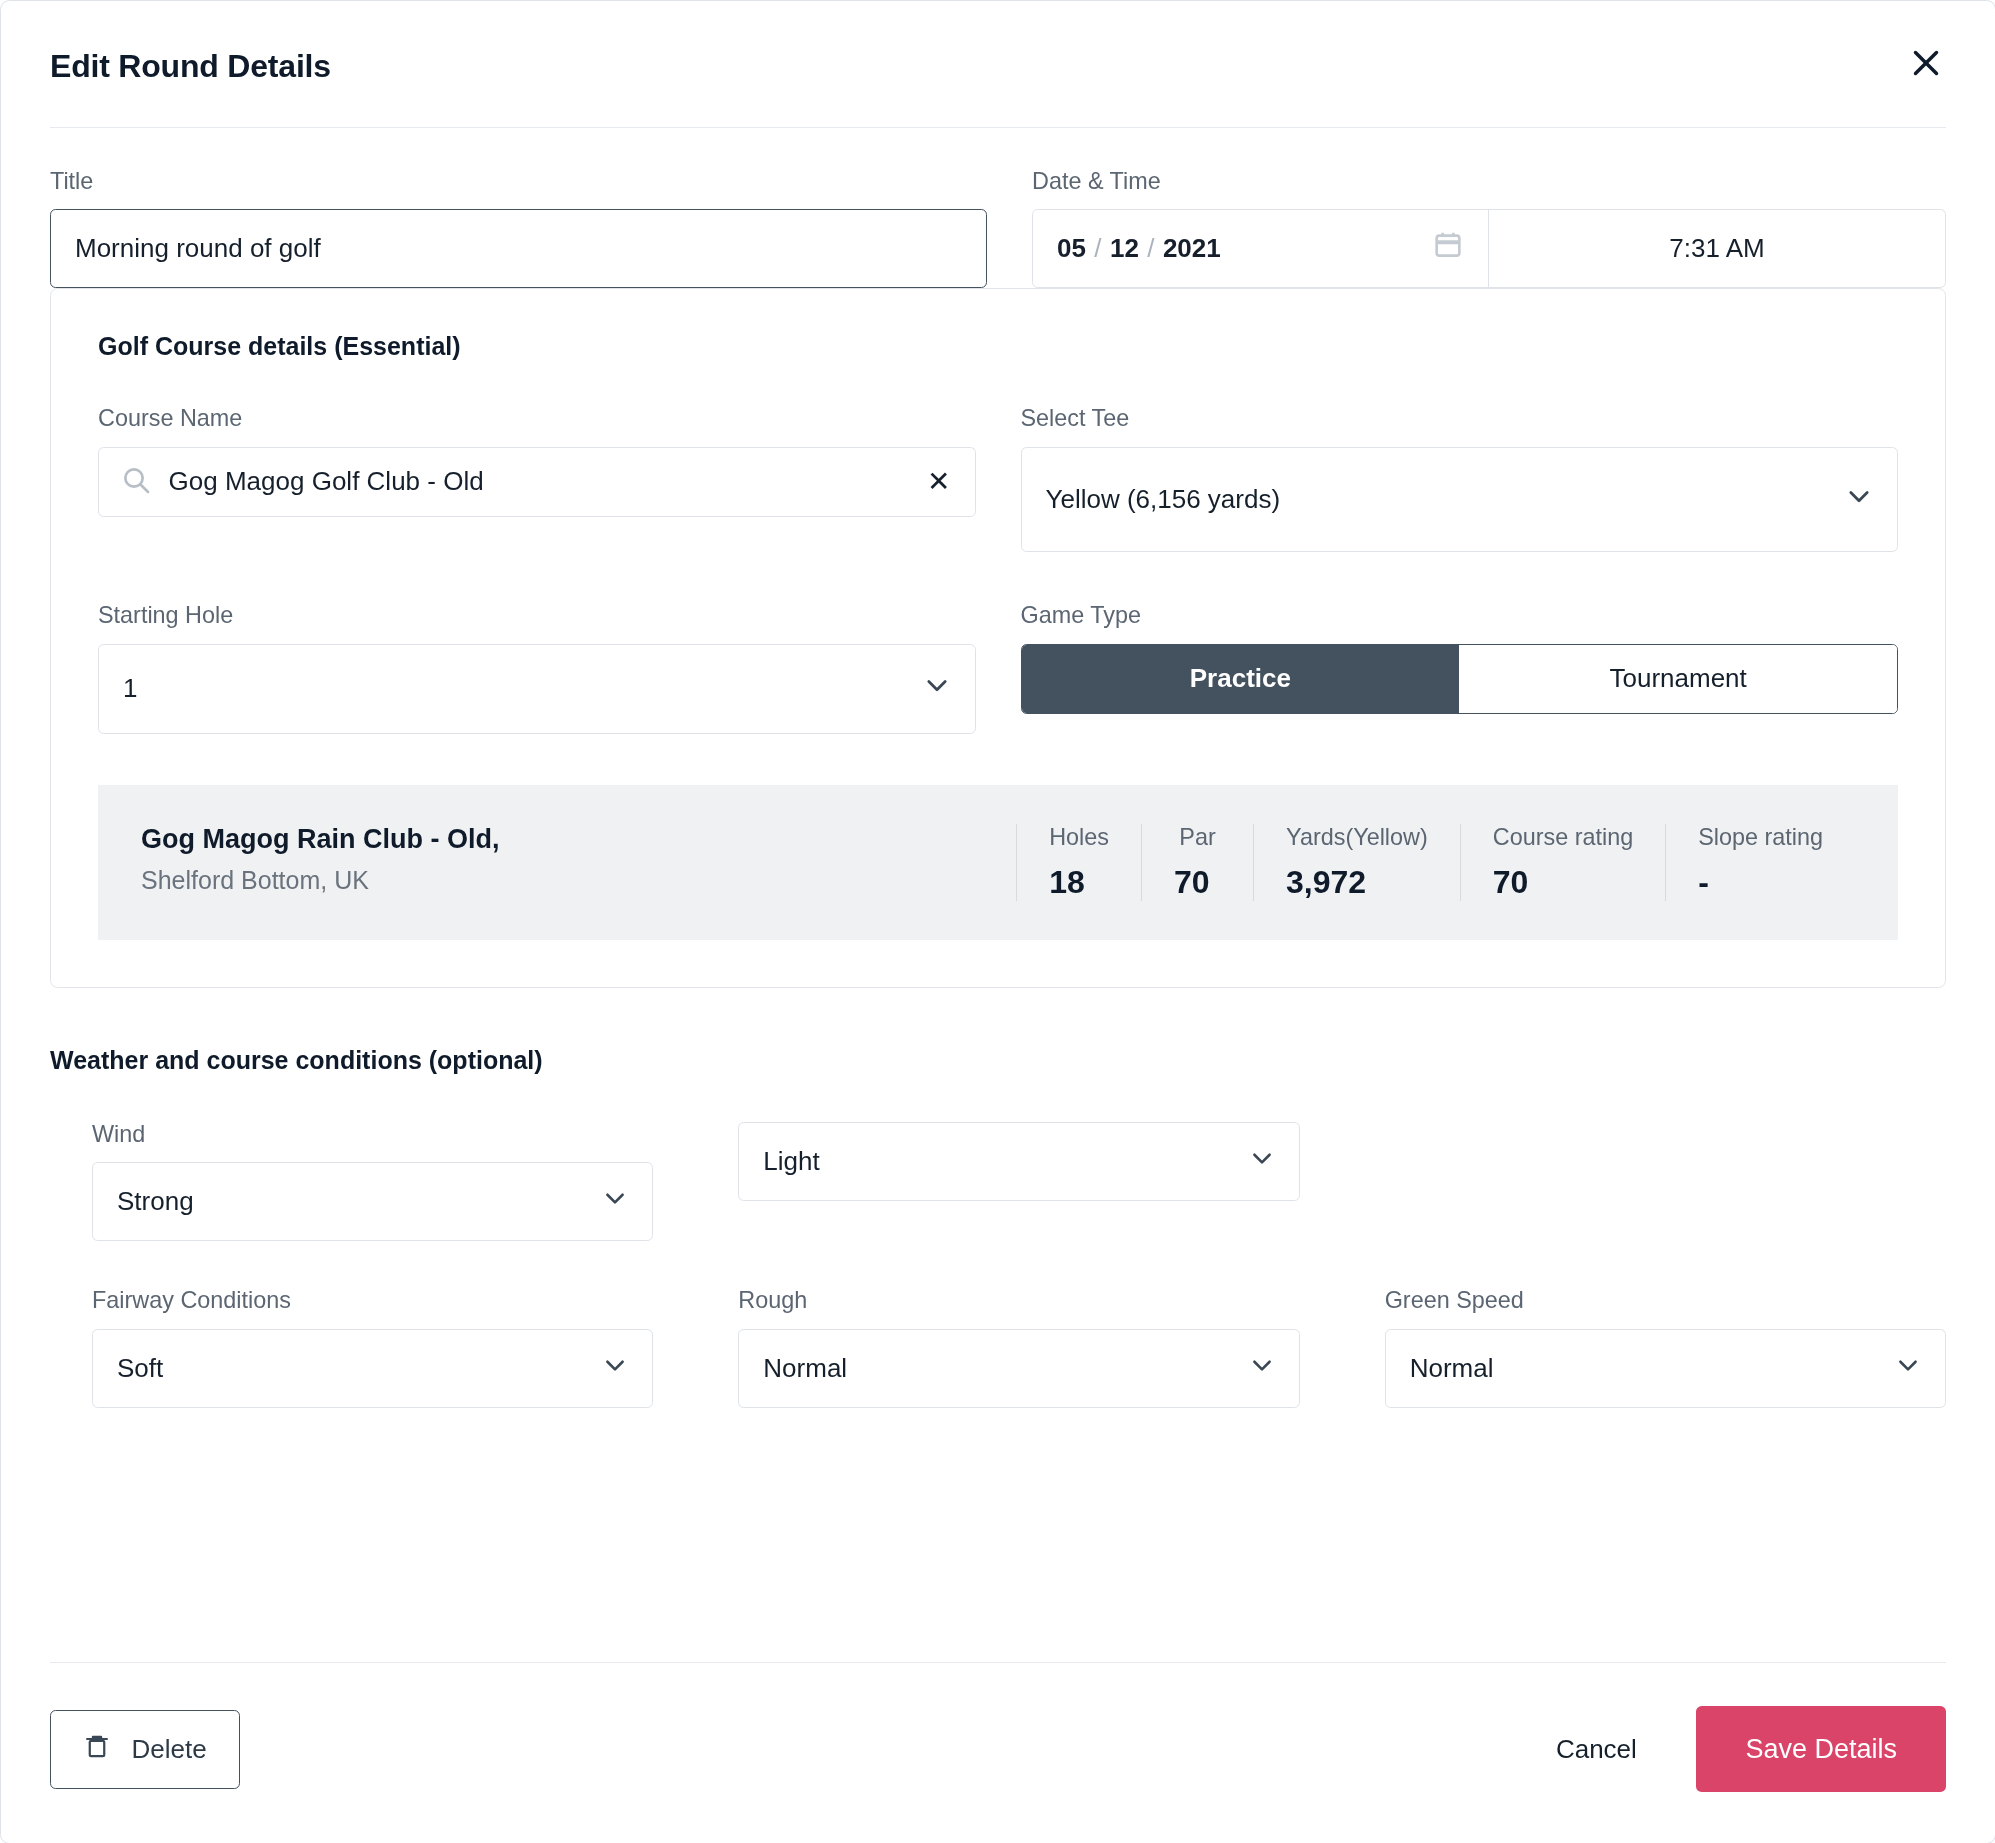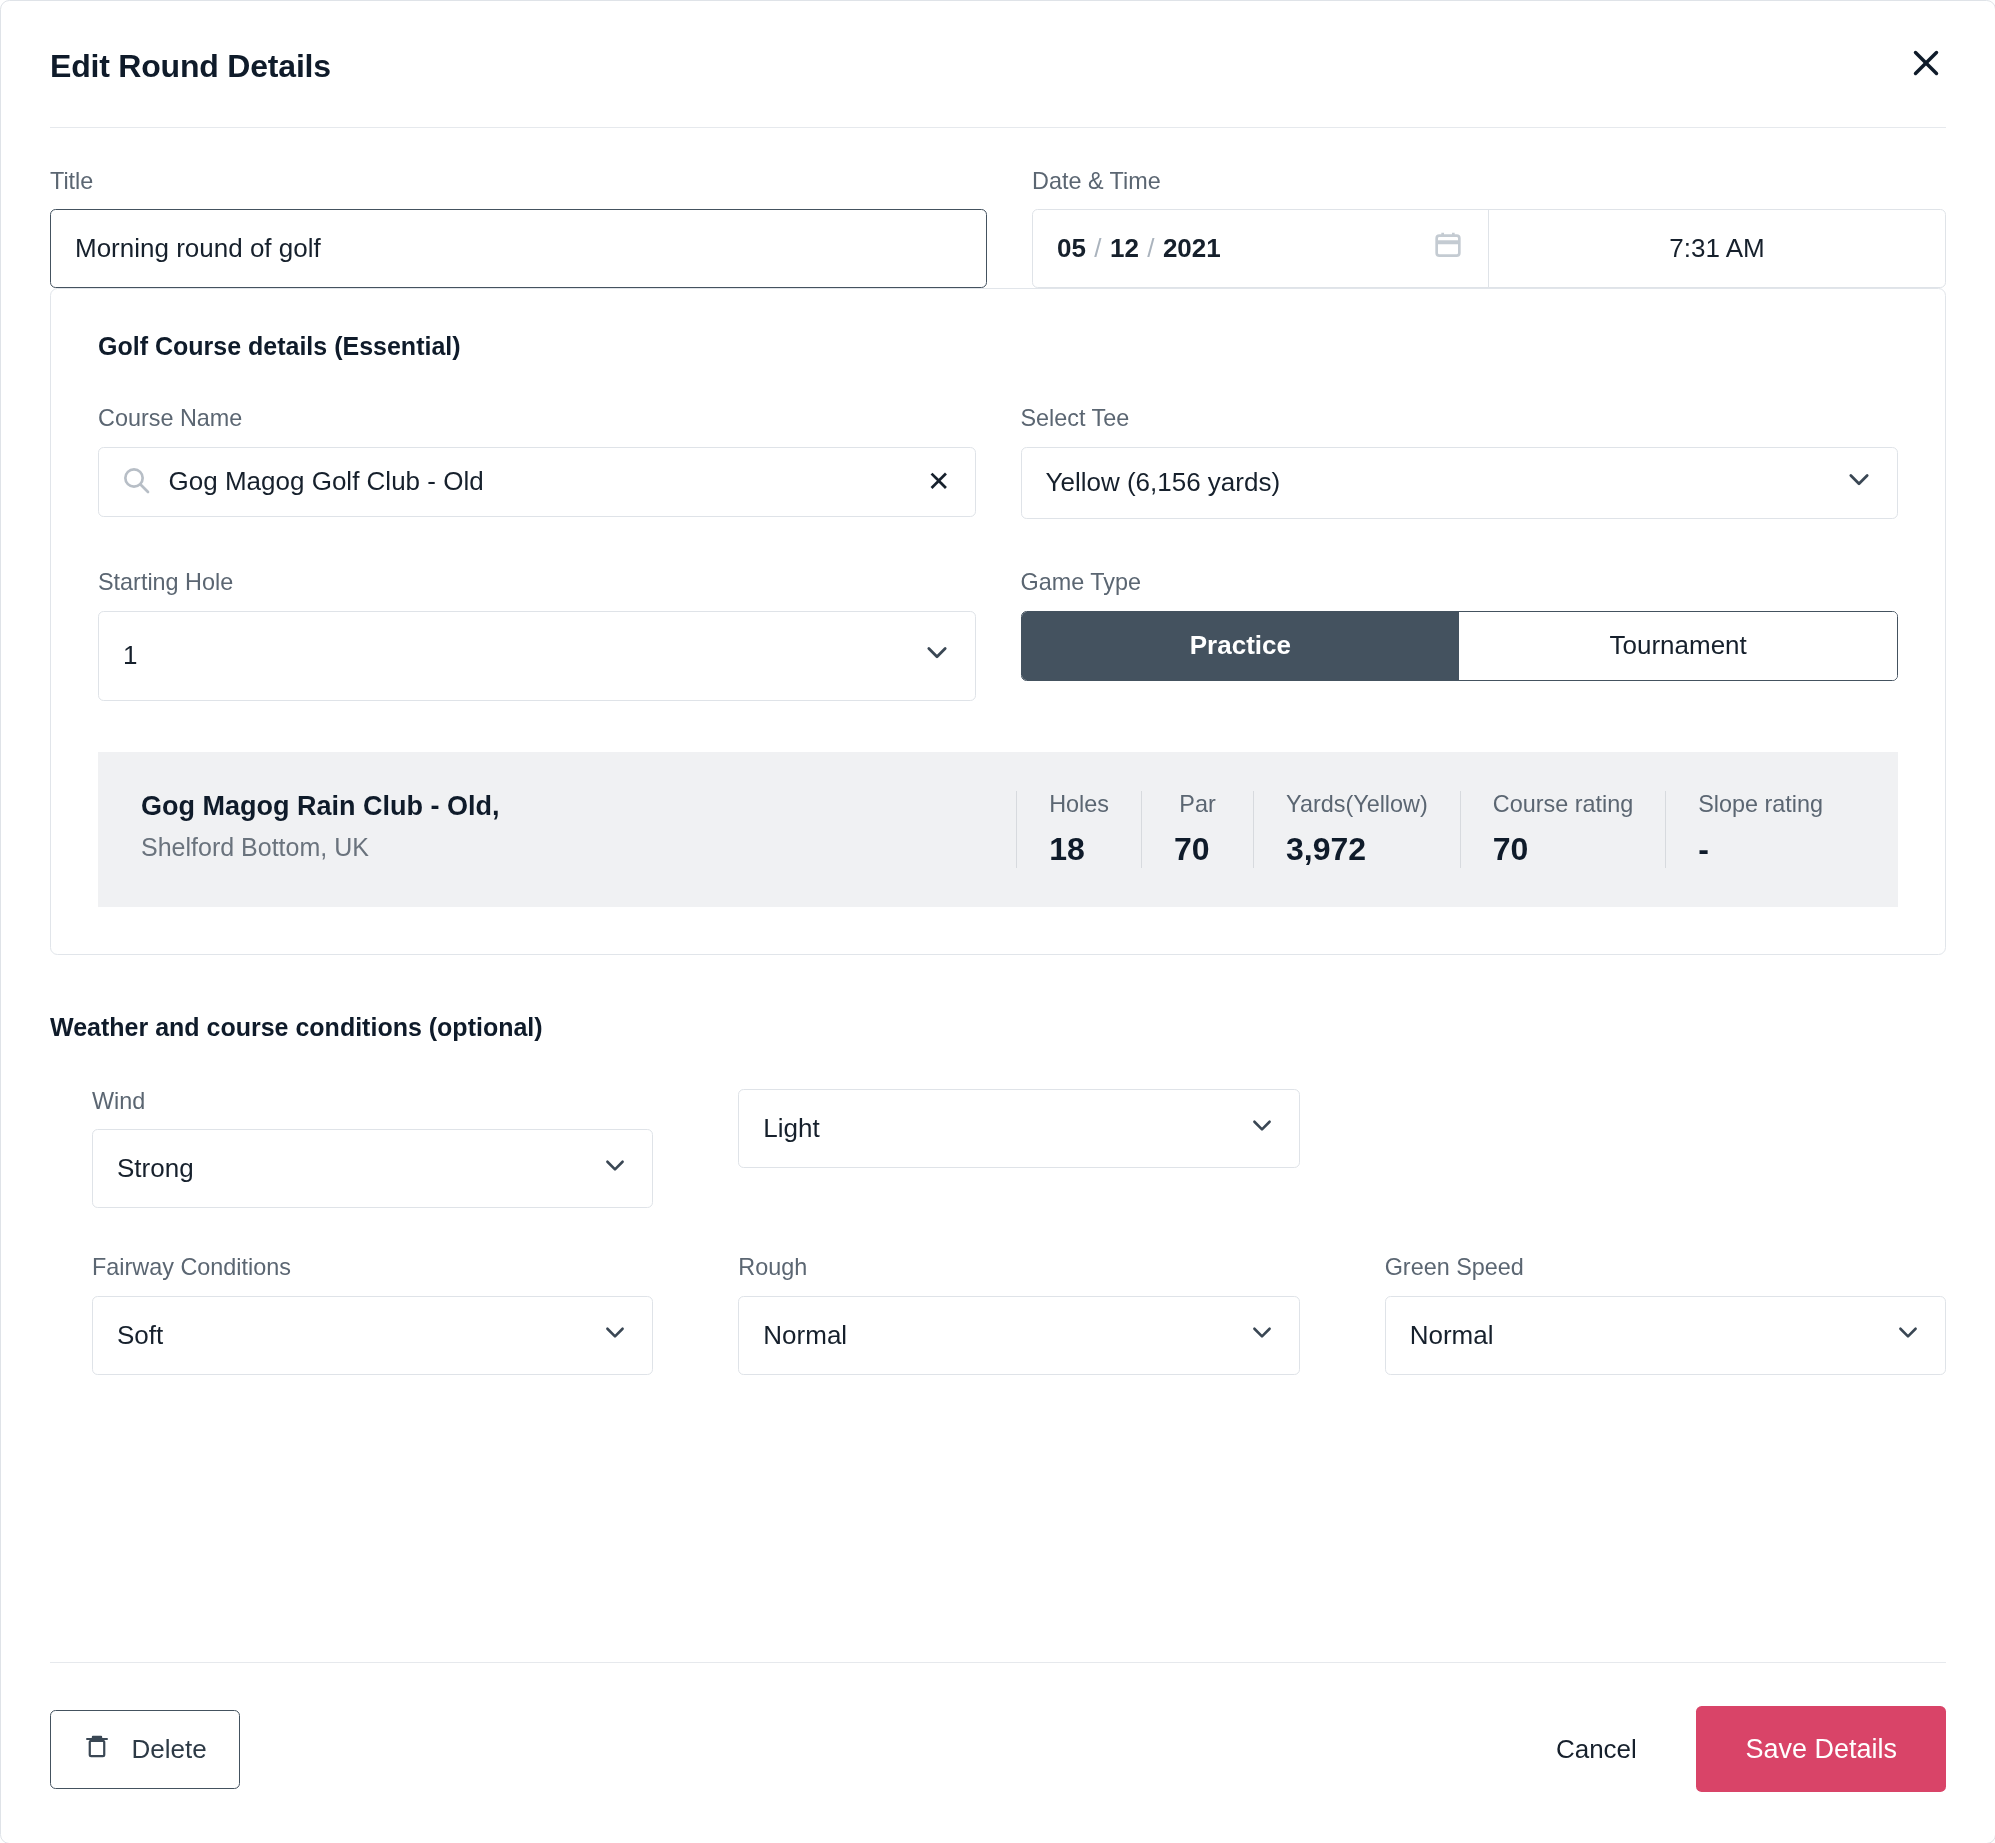--- a/index.html
+++ b/index.html
@@ -156,21 +156,21 @@
     flex: 1;
     font-size: 26px;
     color: #16202c;
   }
   .clear-x {
     background: none; border: none; padding: 0; cursor: pointer;
     font-size: 28px; color: #16202c; line-height: 1;
     font-family: "Liberation Sans", sans-serif;
   }
 
-  .tee-select { height: 72px; }
+  .tee-select { height: 105px; }
   .hole-select { height: 90px; }
 
   .panel-grid.second { margin-top: 51px; }
 
   
   .segmented {
     display: flex;
     height: 70px;
     border: 1.9px solid #44525f;
     border-radius: 5.6px;

